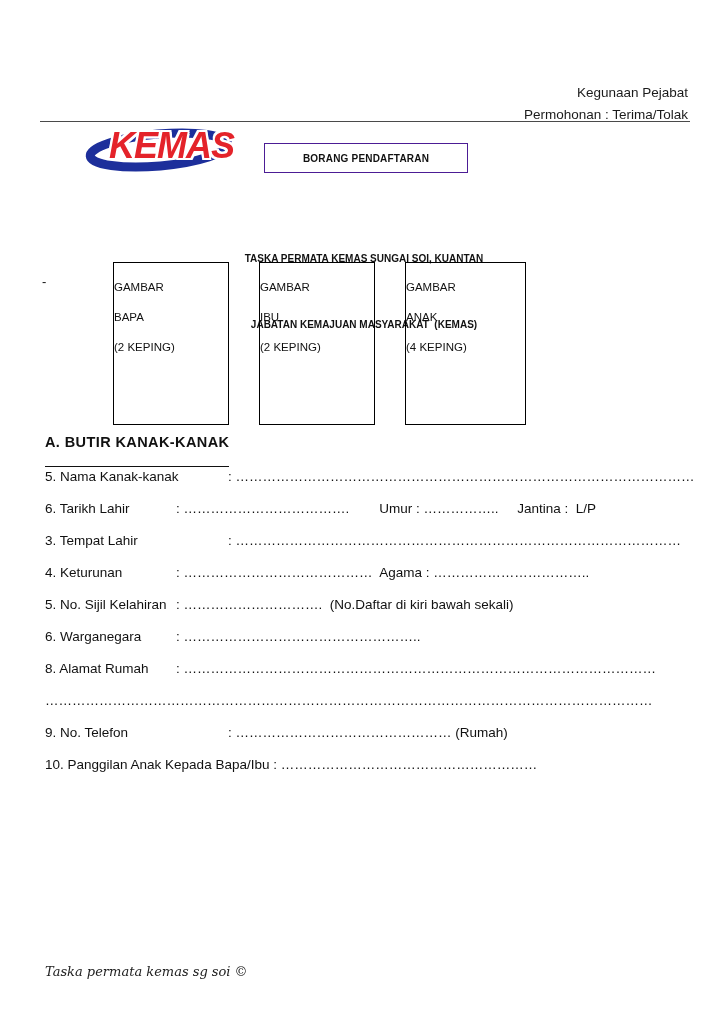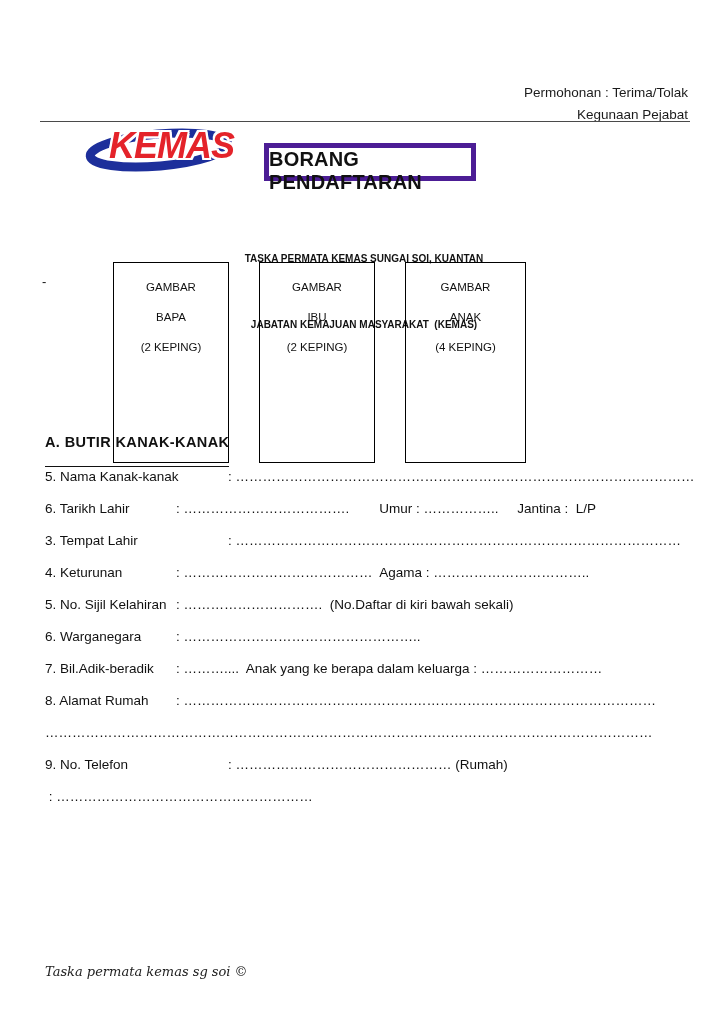--- a/index.html
+++ b/index.html
@@ -49,25 +49,26 @@
     text-shadow:
       2px 0 0 #fff, -2px 0 0 #fff, 0 2px 0 #fff, 0 -2px 0 #fff,
       2px 2px 0 #fff, -2px -2px 0 #fff, 2px -2px 0 #fff, -2px 2px 0 #fff;
   }
   .borang-box {
     position: absolute;
     left: 264px;
     top: 143px;
     width: 202px;
     height: 28px;
-    border: 5px solid #4c1d95;
+    border: 1px solid #4c1d95;
     display: flex;
+    align-items: center;
     justify-content: center;
     font-weight: bold;
-    font-size: 20px;
+    font-size: 10px;
     letter-spacing: 0.2px;
   }
   .org-block {
     position: absolute;
     left: 0; right: 0;
     top: 204px;
     text-align: center;
     font-weight: bold;
     font-size: 10px;
     line-height: 22px;
@@ -81,24 +82,24 @@
   }
   .photo-row {
     position: absolute;
     left: 113px;
     top: 262px;
     display: flex;
     gap: 30px;
   }
   .photo-box {
     width: 116px;
-    height: 201px;
+    height: 163px;
     border: 1px solid #000;
     box-sizing: border-box;
-    text-align: center;
+    text-align: left;
     font-size: 11.5px;
     padding-top: 9px;
   }
   .photo-box:last-child { width: 121px; }
   .photo-box .pb-line { line-height: 30px; }
   .section-heading {
     position: absolute;
     left: 45px;
     top: 434px;
     font-size: 14.5px;
@@ -136,22 +137,22 @@
     font-size: 13px;
     color: #222;
   }
 </style>
 </head>
 <body>
 
 <div class="page">
 
   <div class="header-right">
+    <div>Kegunaan Pejabat</div>
     <div>Permohonan : Terima/Tolak</div>
-    <div>Kegunaan Pejabat</div>
   </div>
 
   <div class="header-rule"></div>
 
   <div class="logo">
     <svg width="150" height="58" viewBox="0 0 150 58" aria-hidden="true">
       <ellipse cx="75" cy="30" rx="69" ry="16" fill="none" style="stroke: var(--logo-blue, #1d2f9b); stroke-width: 9;" transform="rotate(-5 75 30)"></ellipse>
     </svg>
     <div class="logo-text">KEMAS</div>
   </div>
@@ -206,34 +207,31 @@
     </div>
     <div class="row">
       <span class="lbl narrow">5. No. Sijil Kelahiran</span>
       <span class="rest">: ………………………….  (No.Daftar di kiri bawah sekali)</span>
     </div>
     <div class="row">
       <span class="lbl narrow">6. Warganegara</span>
       <span class="rest">: ……………………………………………..</span>
     </div>
     <div class="row">
-      <span class="lbl narrow">7. Bil.Adik-beradik</span>
-      <span class="rest">: ………....  Anak yang ke berapa dalam keluarga : ………………………</span>
-    </div>
-    <div class="row">
       <span class="lbl narrow">8. Alamat Rumah</span>
       <span class="rest">: ……………………………………………………………………………………………</span>
     </div>
     <div class="row">
       <span class="rest">………………………………………………………………………………………………………………………</span>
     </div>
     <div class="row">
       <span class="lbl wide">9. No. Telefon</span>
       <span class="rest">: ………………………………………… (Rumah)</span>
     </div>
     <div class="row">
+      <span class="lbl">10. Panggilan Anak Kepada Bapa/Ibu</span>
       <span class="rest"> : …………………………………………………</span>
     </div>
   </div>
 
   <div class="footer">Taska permata kemas sg soi ©</div>
 
 </div>
 
 </body></html>

